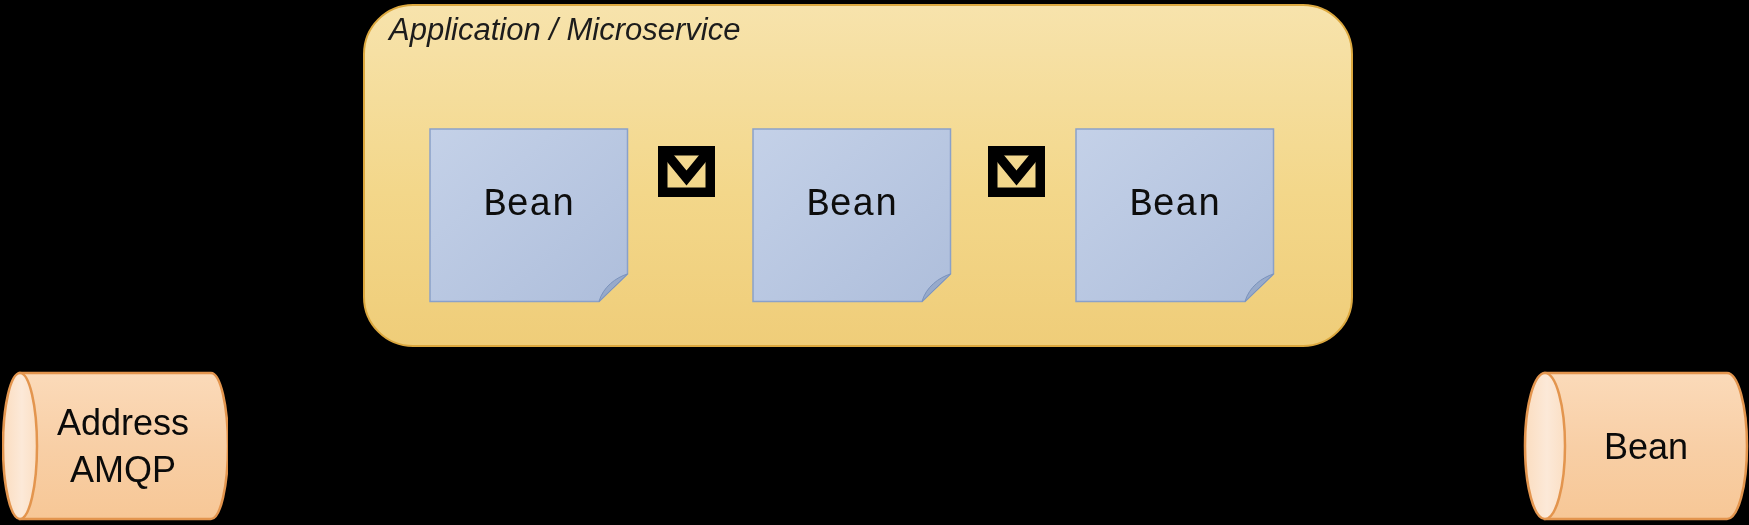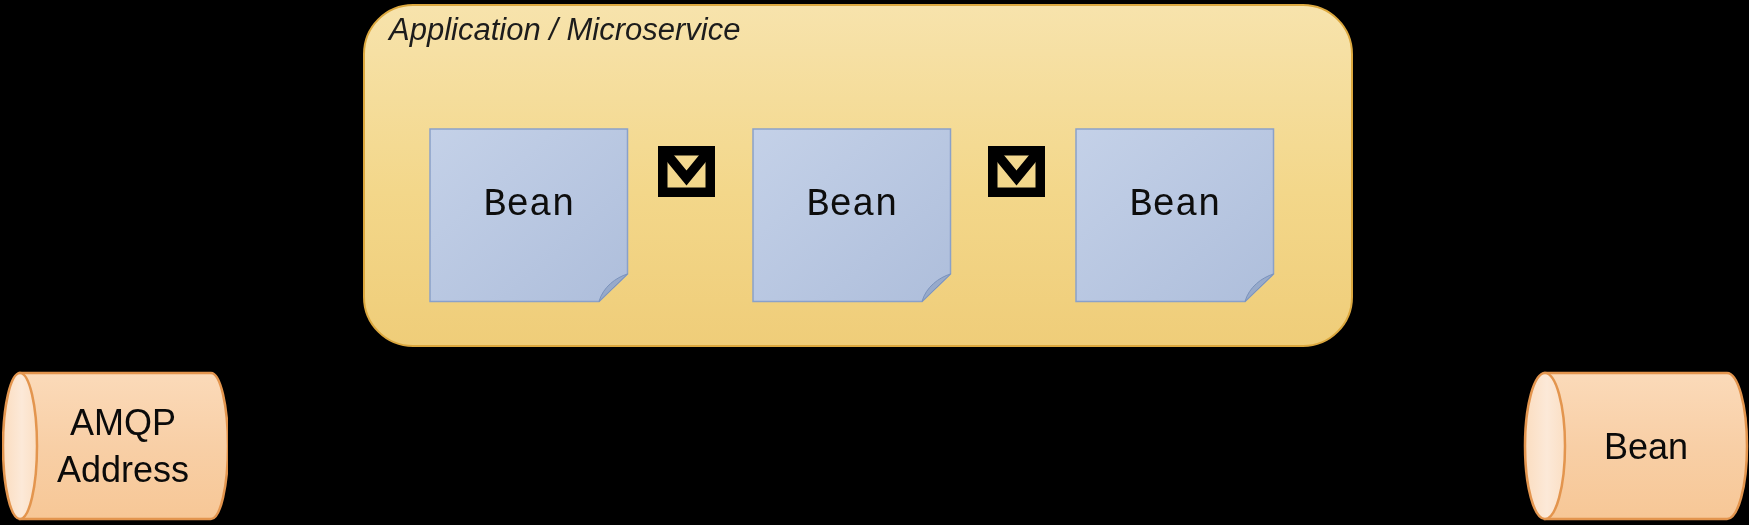--- a/index.html
+++ b/index.html
@@ -170,22 +170,22 @@
       <linearGradient id="cylCapA" x1="0" y1="0" x2="1" y2="0">
         <stop offset="0" stop-color="#FBDDC0"></stop>
           <stop offset="0.55" stop-color="#FCE9D8"></stop>
           <stop offset="1" stop-color="#FBDFC4"></stop>
       </linearGradient>
     </defs>
     <path d="M18 2 L209 2 A17 73 0 0 1 209 148 L18 148 Z" fill="url(#cylBodyA)" stroke="#E3954E" stroke-width="2.5"></path>
     <ellipse cx="18" cy="75" rx="17" ry="73" fill="url(#cylCapA)" stroke="#E3954E" stroke-width="2.5"></ellipse>
   </svg>
   <div class="endpoint-label label-amqp">
+    <span>Address</span>
     <span>AMQP</span>
-    <span>Address</span>
   </div>
 
   <svg class="cyl-svg cyl-kafka" viewBox="0 0 226 150" xmlns="http://www.w3.org/2000/svg">
     <defs>
       <linearGradient id="cylBodyK" x1="0" y1="0" x2="0" y2="1">
         <stop offset="0" stop-color="#FBDAB9"></stop>
           <stop offset="0.5" stop-color="#F8CFA6"></stop>
           <stop offset="1" stop-color="#F7C796"></stop>
       </linearGradient>
       <linearGradient id="cylCapK" x1="0" y1="0" x2="1" y2="0">

